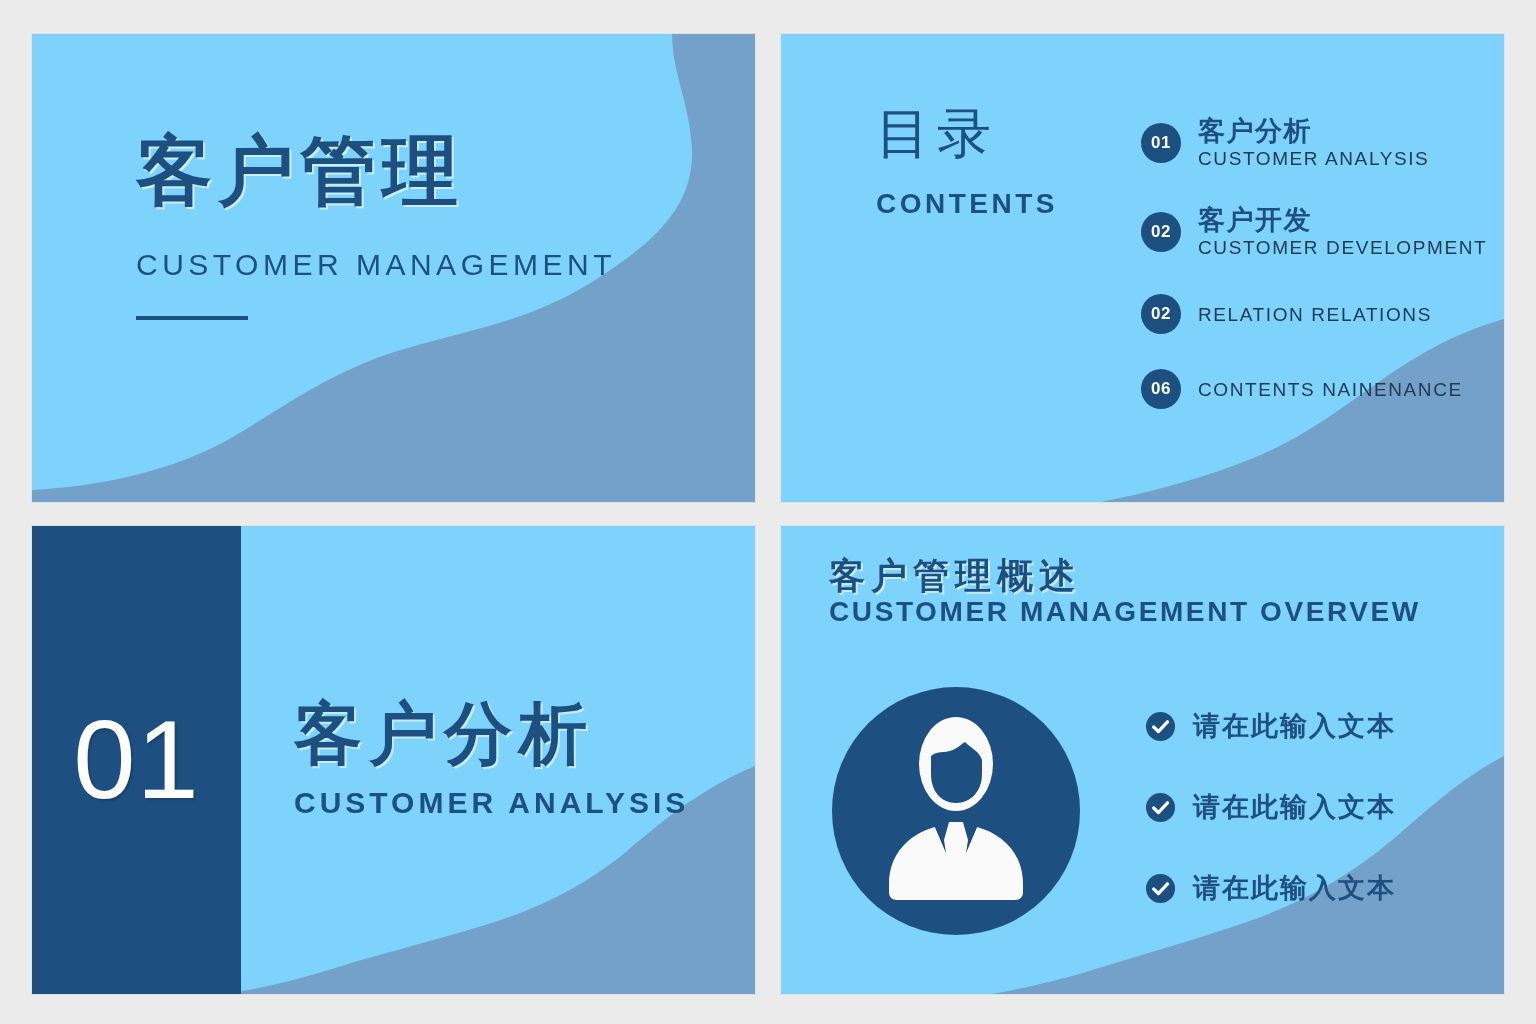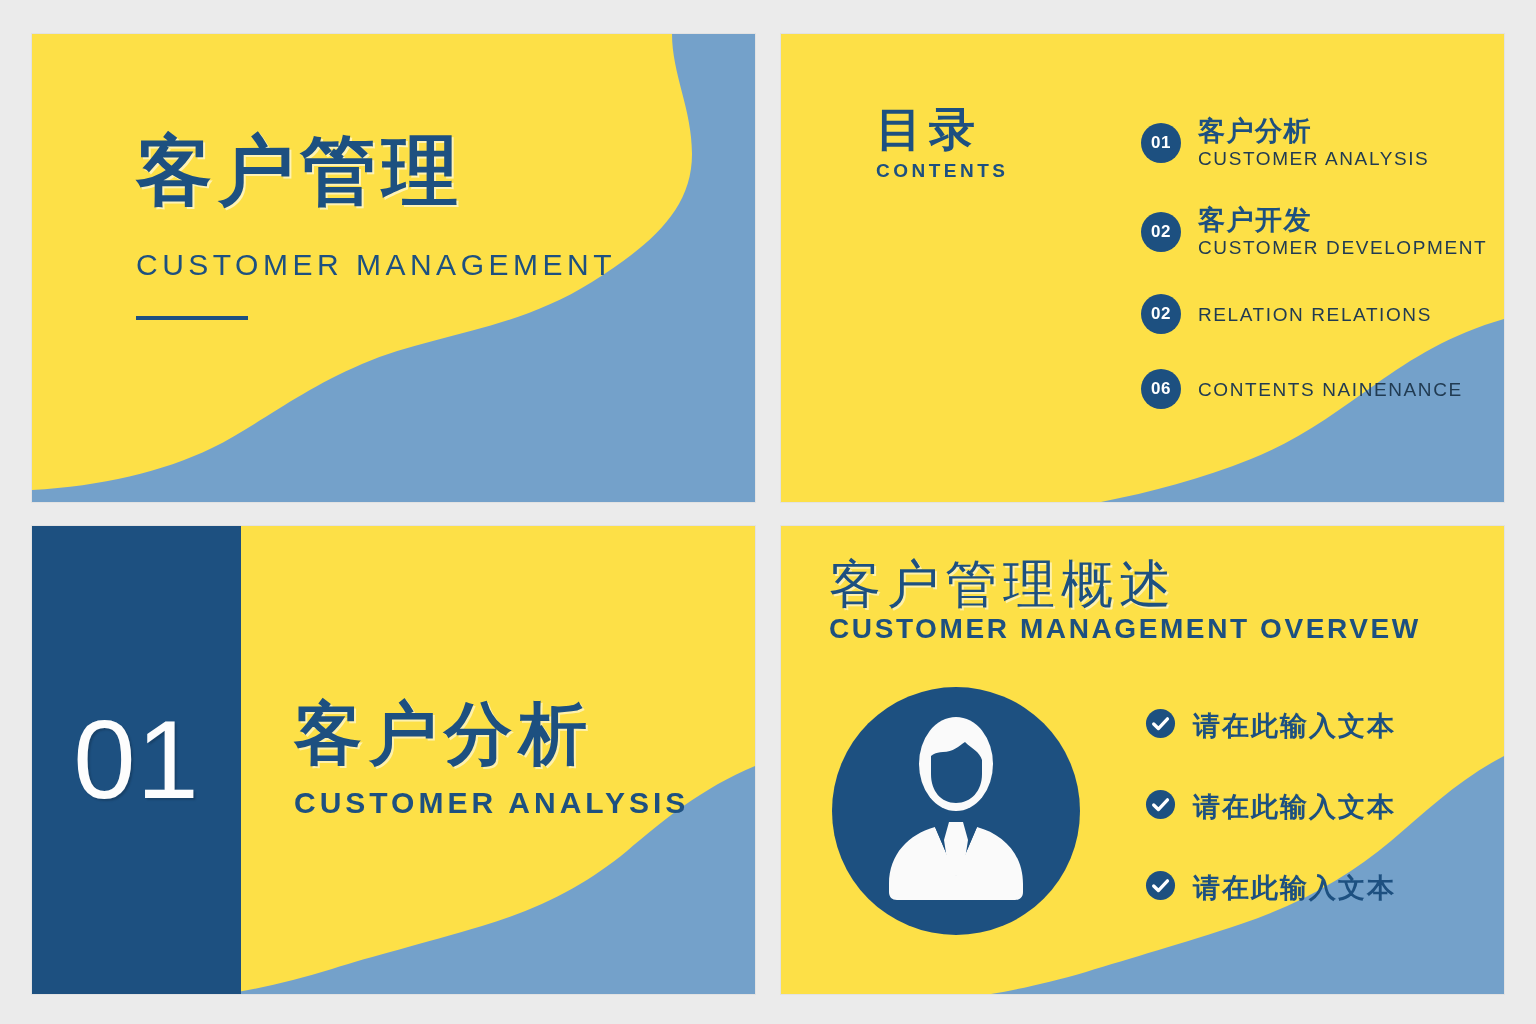--- a/index.html
+++ b/index.html
@@ -25,21 +25,21 @@
     grid-template-columns: 723px 723px;
     grid-template-rows: 468px 468px;
     column-gap: 26px;
     row-gap: 24px;
     padding: 34px 33px 0 32px;
     box-sizing: border-box;
   }
 
   .slide {
     position: relative;
-    background: #fde047;
+    background: #7dd3fc;
     overflow: hidden;
     box-shadow: 0 0 0 1px rgba(0,0,0,0.035);
   }
 
   
   .wave {
     position: absolute;
     inset: 0;
     width: 100%;
     height: 100%;
@@ -76,29 +76,29 @@
   }
 
   
   .contents-left {
     position: absolute;
     z-index: 2;
     left: 95px;
     top: 72px;
   }
   .contents-cn {
-    font-size: 46px;
-    font-weight: 700;
+    font-size: 54px;
+    font-weight: 400;
     letter-spacing: 7px;
     color: #1d5080;
     line-height: 1;
   }
   .contents-en {
-    margin-top: 8px;
-    font-size: 19px;
+    margin-top: 28px;
+    font-size: 28px;
     font-weight: 600;
     letter-spacing: 3.5px;
     color: #1d5080;
     text-align: right;
   }
   .toc {
     position: absolute;
     z-index: 2;
     left: 360px;
     top: 82px;
@@ -184,22 +184,22 @@
   }
 
   
   .ov-head {
     position: absolute;
     z-index: 2;
     left: 48px;
     top: 30px;
   }
   .ov-cn {
-    font-size: 52px;
-    font-weight: 400;
+    font-size: 36px;
+    font-weight: 700;
     letter-spacing: 6px;
     color: #1d5080;
     line-height: 1.1;
     text-shadow: 2px 2px 0 rgba(255,255,255,0.55);
   }
   .ov-en {
     font-size: 28px;
     font-weight: 600;
     letter-spacing: 2.6px;
     color: #1d5080;
@@ -218,21 +218,21 @@
     position: absolute;
     z-index: 2;
     left: 364px;
     top: 182px;
     display: flex;
     flex-direction: column;
     gap: 45px;
   }
   .ov-bullet {
     display: flex;
-    align-items: flex-start;
+    align-items: center;
     gap: 17px;
   }
   .ov-check {
     flex: 0 0 auto;
     width: 31px;
     height: 31px;
   }
   .ov-check svg { display: block; width: 100%; height: 100%; }
   .ov-bullet-text {
     font-size: 27px;

